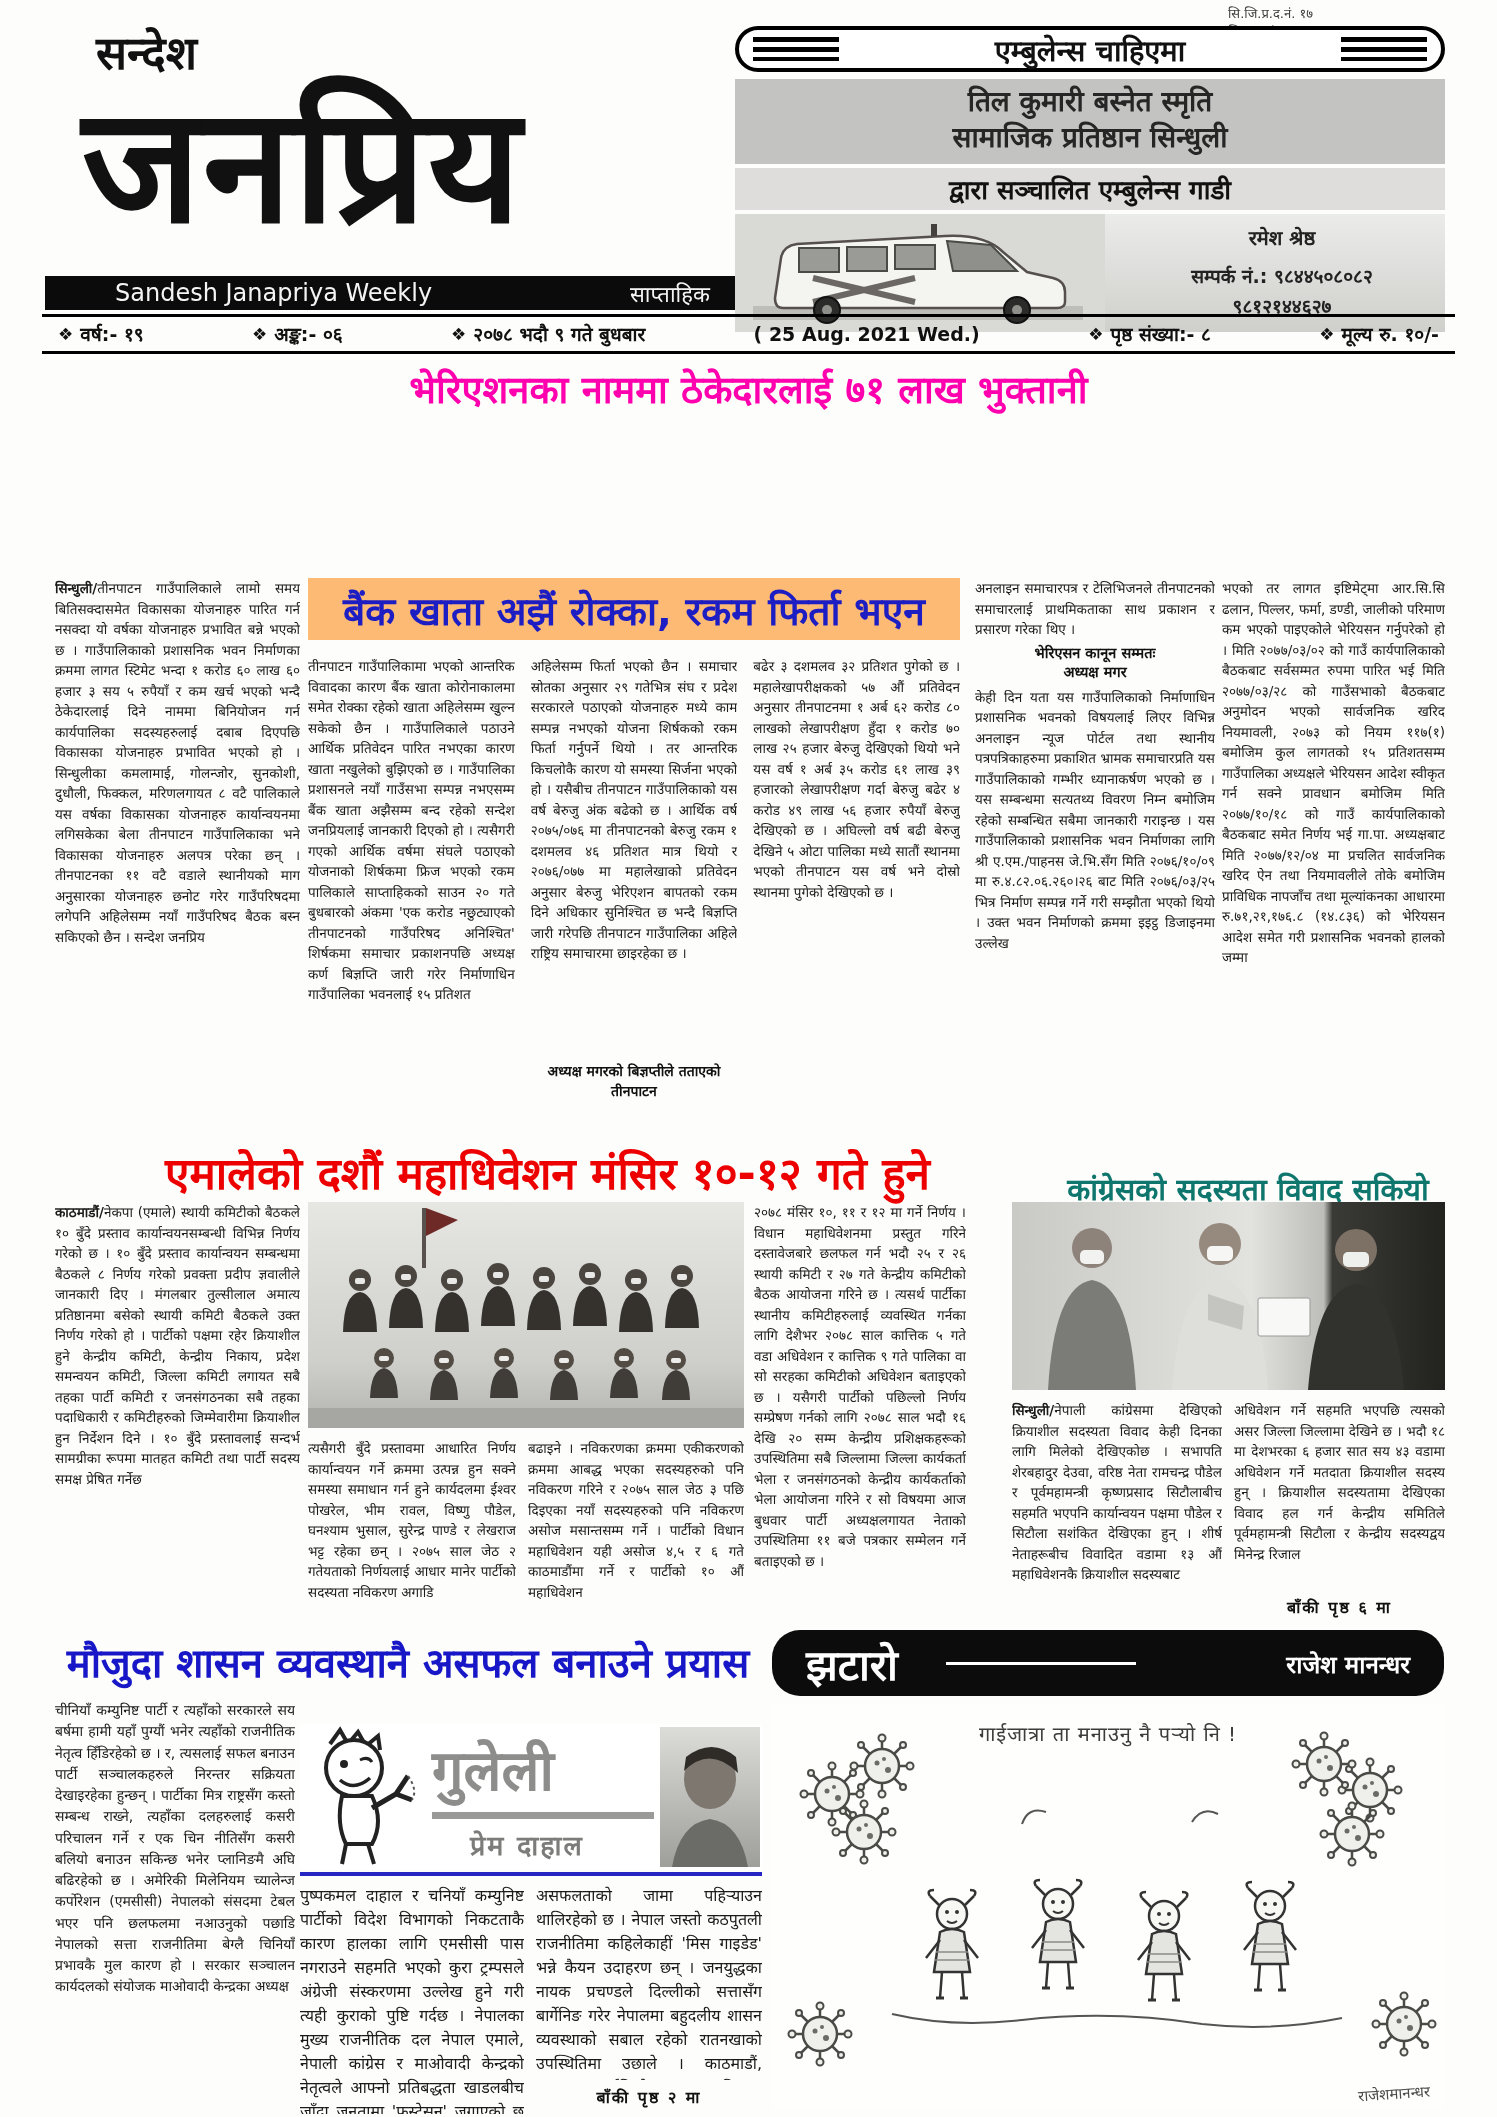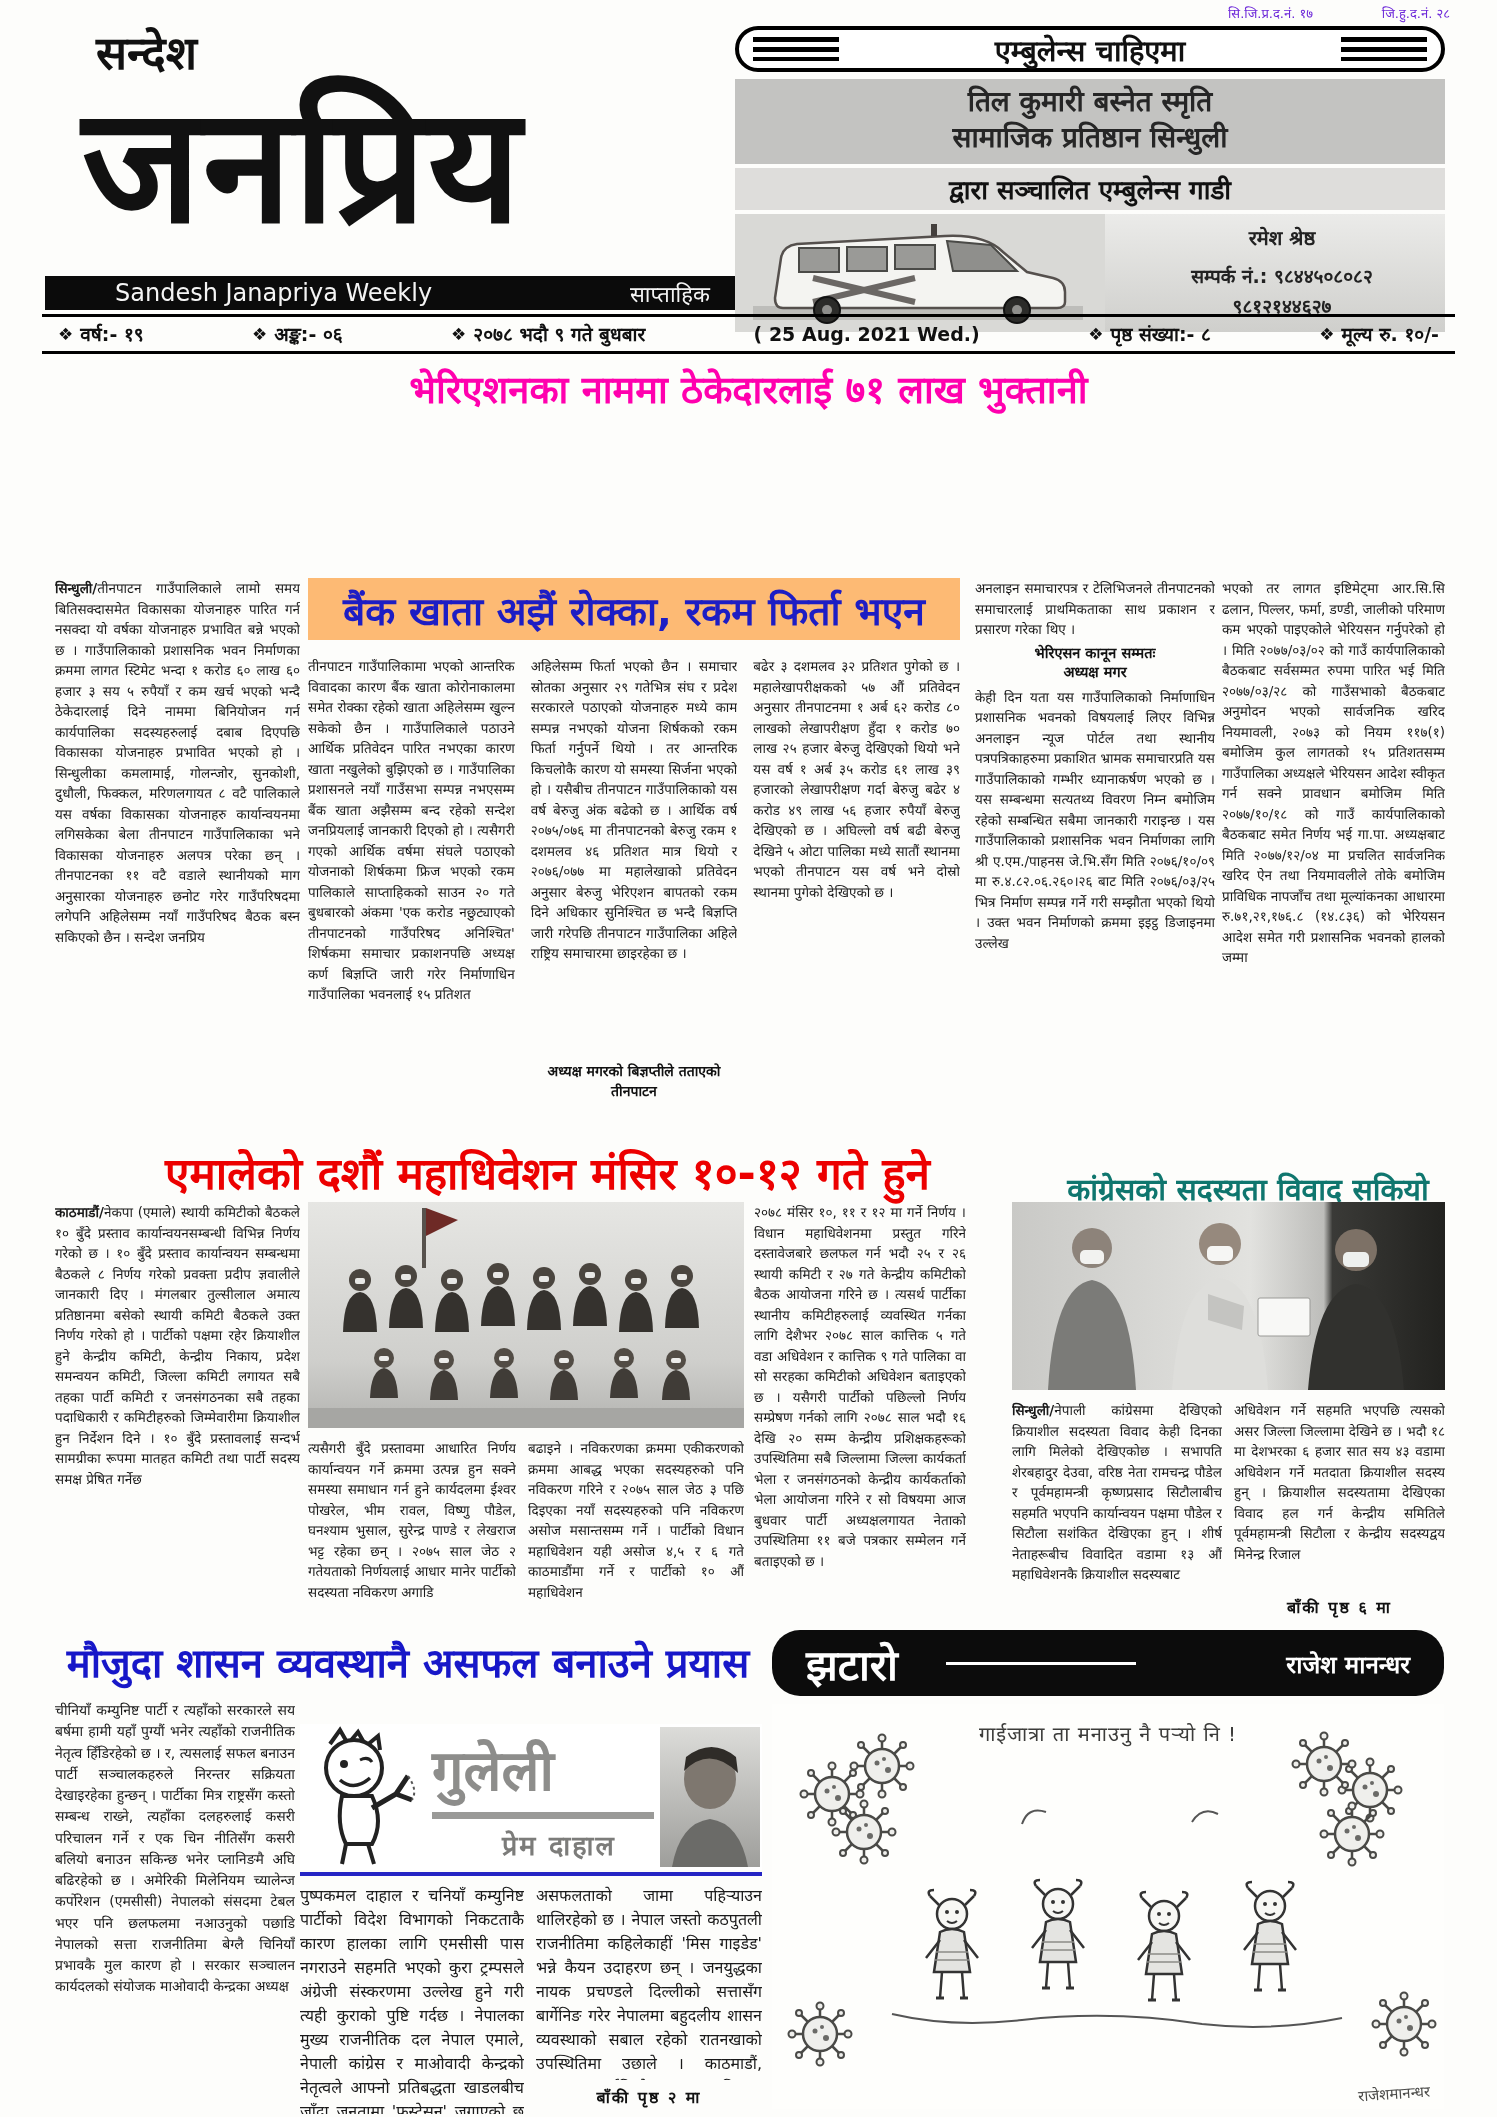--- a/index.html
+++ b/index.html
@@ -4,21 +4,21 @@
 <style>
   html,body{margin:0;padding:0;}
   body{width:1497px;height:2117px;background:#e9e9e7;font-family:"DejaVu Sans",sans-serif;}
   .page{position:relative;width:1497px;height:2117px;background:#fdfdfb;overflow:hidden;color:#111;}
   .abs{position:absolute;}
   .jtext{ text-align:justify; font-size:13.5px; line-height:1.52; overflow:hidden; color:#1a1a1a; word-break:break-word;}
   .dateline{font-weight:bold;}
   .bold-caption{font-weight:bold;text-align:center;margin-top:6px;font-size:14px;line-height:1.4;}
   .more-line{font-weight:bold;text-align:center;margin-top:6px;font-size:16px;letter-spacing:2px;}
   
-  .reg-row{top:4px;left:1228px;width:222px;display:flex;justify-content:space-between;font-size:13px;color:#6d28d9;}
+  .reg-row{top:4px;left:1228px;width:222px;display:flex;justify-content:space-between;font-size:13px;color:#404040;flex-direction:column;}
   .mast-kicker{top:30px;left:96px;font-size:46px;font-weight:bold;line-height:1;}
   .mast-title{top:66px;left:82px;font-size:160px;font-weight:bold;line-height:1.25;letter-spacing:2px;}
   .mast-bar{top:276px;left:45px;width:988px;height:34px;background:#0b0b0b;display:flex;align-items:center;}
   .mast-weekly{margin-left:70px;color:#f4f4f4;font-size:24px;}
   .mast-np{position:absolute;left:585px;color:#f4f4f4;font-size:22px;}
   
   .adbox{top:26px;left:735px;width:710px;}
   .ad-header{height:46px;border:4px solid #000;border-radius:24px;display:flex;align-items:center;padding:0 14px;background:#fff;box-sizing:border-box;}
   .ad-stripes{width:86px;height:24px;background:repeating-linear-gradient(#000 0 5px,#fff 5px 10px);}
   .ad-header-text{flex:1;text-align:center;font-size:29px;font-weight:bold;}
@@ -54,21 +54,21 @@
   .c-uml4{top:1202px;left:754px;width:212px;height:420px;}
   .cong-photo{top:1202px;left:1012px;width:433px;height:188px;}
   .c-cong1{top:1400px;left:1012px;width:210px;height:222px;}
   .c-cong2{top:1400px;left:1234px;width:211px;height:222px;}
   
   .oped-headline{top:1634px;left:55px;width:706px;text-align:center;font-size:40px;font-weight:bold;color:#1717c8;}
   .c-oped1{top:1700px;left:55px;width:240px;height:415px;font-size:14px;}
   .guleli-box{top:1724px;left:300px;width:462px;height:146px;background:#fff;}
   .guleli-title{position:absolute;left:132px;top:6px;font-size:56px;font-weight:bold;color:#8d8d8b;}
   .guleli-rule{position:absolute;left:132px;top:88px;width:222px;height:7px;background:#9a9a98;}
-  .guleli-author{position:absolute;left:170px;top:102px;font-size:27px;font-weight:bold;color:#7c7c7a;letter-spacing:2px;margin-left:32px;}
+  .guleli-author{position:absolute;left:170px;top:102px;font-size:27px;font-weight:bold;color:#7c7c7a;letter-spacing:2px;}
   .guleli-blue-rule{top:1872px;left:300px;width:462px;height:4px;background:#2525c4;}
   .c-gul1{top:1884px;left:300px;width:224px;height:230px;font-size:16px;line-height:1.5;}
   .c-gul2{top:1884px;left:536px;width:226px;height:230px;font-size:16px;line-height:1.5;}
   
   .jh-header{top:1630px;left:772px;width:672px;height:66px;background:#0c0c0c;border-radius:28px;display:flex;align-items:center;box-sizing:border-box;padding:0 34px;}
   .jh-title{color:#fff;font-size:42px;font-weight:bold;}
   .jh-line{flex:1;height:3px;background:#fff;margin:0 28px 0 48px;max-width:190px;}
   .jh-author{color:#fff;font-size:24px;font-weight:bold;margin-left:auto;}
   .jh-panel{top:1704px;left:772px;width:672px;height:405px;background:#fefefc;}
   .jh-caption{position:absolute;top:16px;left:0;width:100%;text-align:center;font-size:20px;color:#3c3c3a;letter-spacing:1px;}

